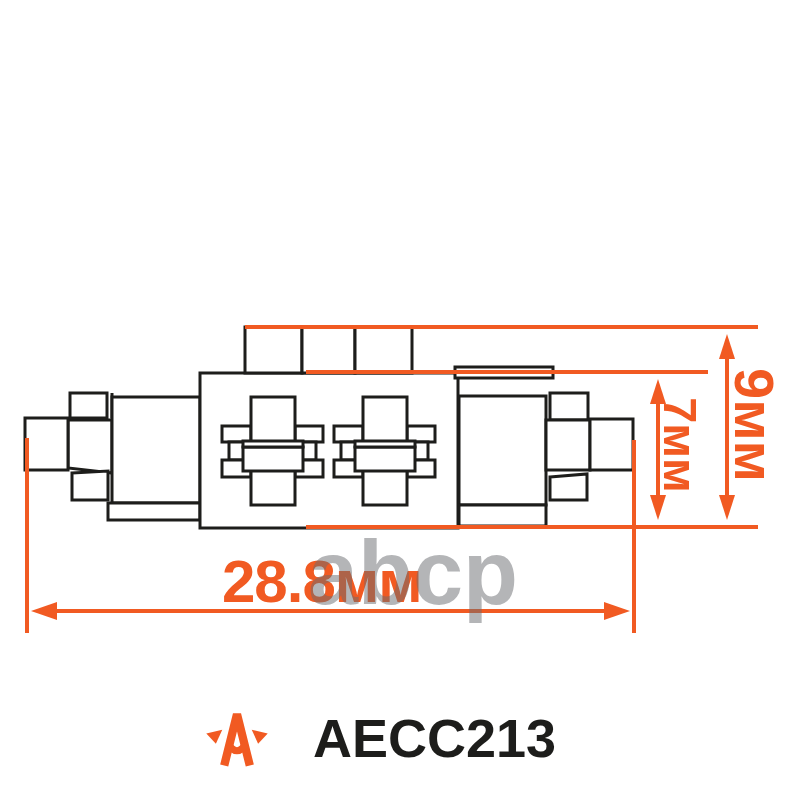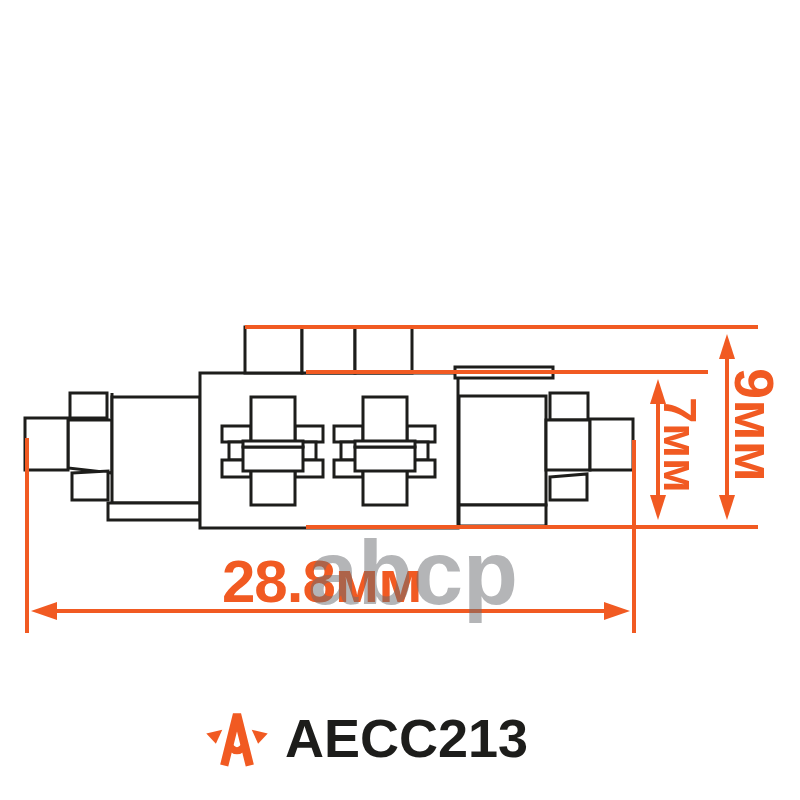--- a/index.html
+++ b/index.html
@@ -48,21 +48,21 @@
     letter-spacing:0px;
     color:var(--wm);
     z-index:3;
     white-space:nowrap;
   }
   .brand-row{
     position:absolute;
     left:205px;top:707px;
     display:flex;
     align-items:center;
-    gap:16px;
+    gap:44px;
     z-index:2;
   }
   .brand-logo{width:64px;height:62px;display:block;}
   .part-number{
     color:var(--line);
     font-size:54px;
     font-weight:bold;
     line-height:1;
     letter-spacing:0px;
     white-space:nowrap;

